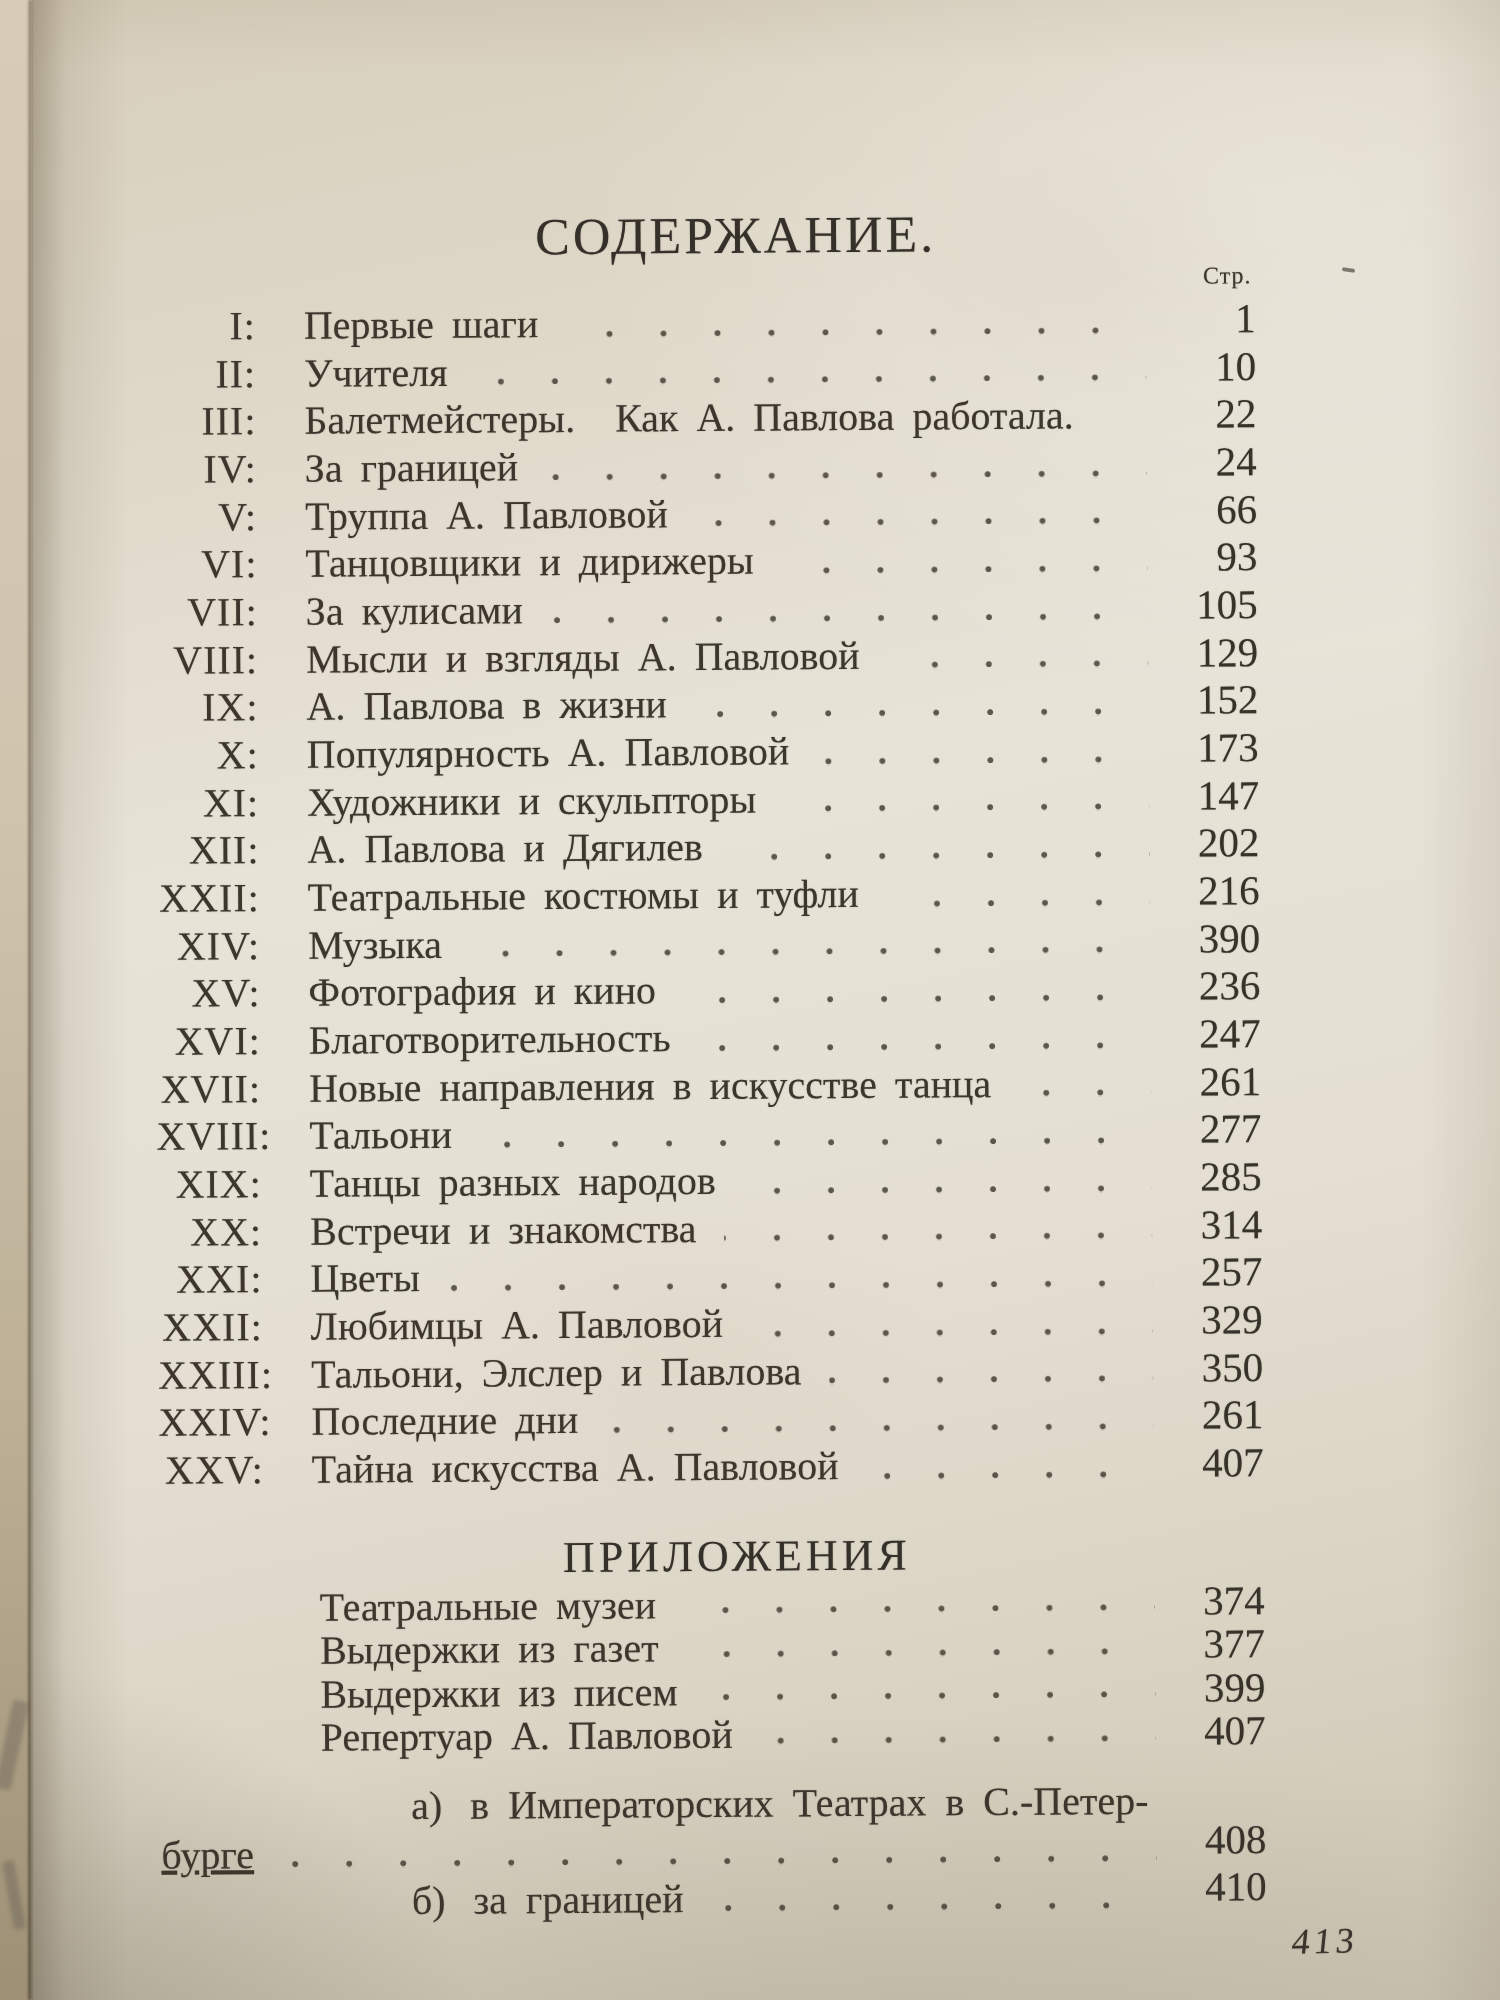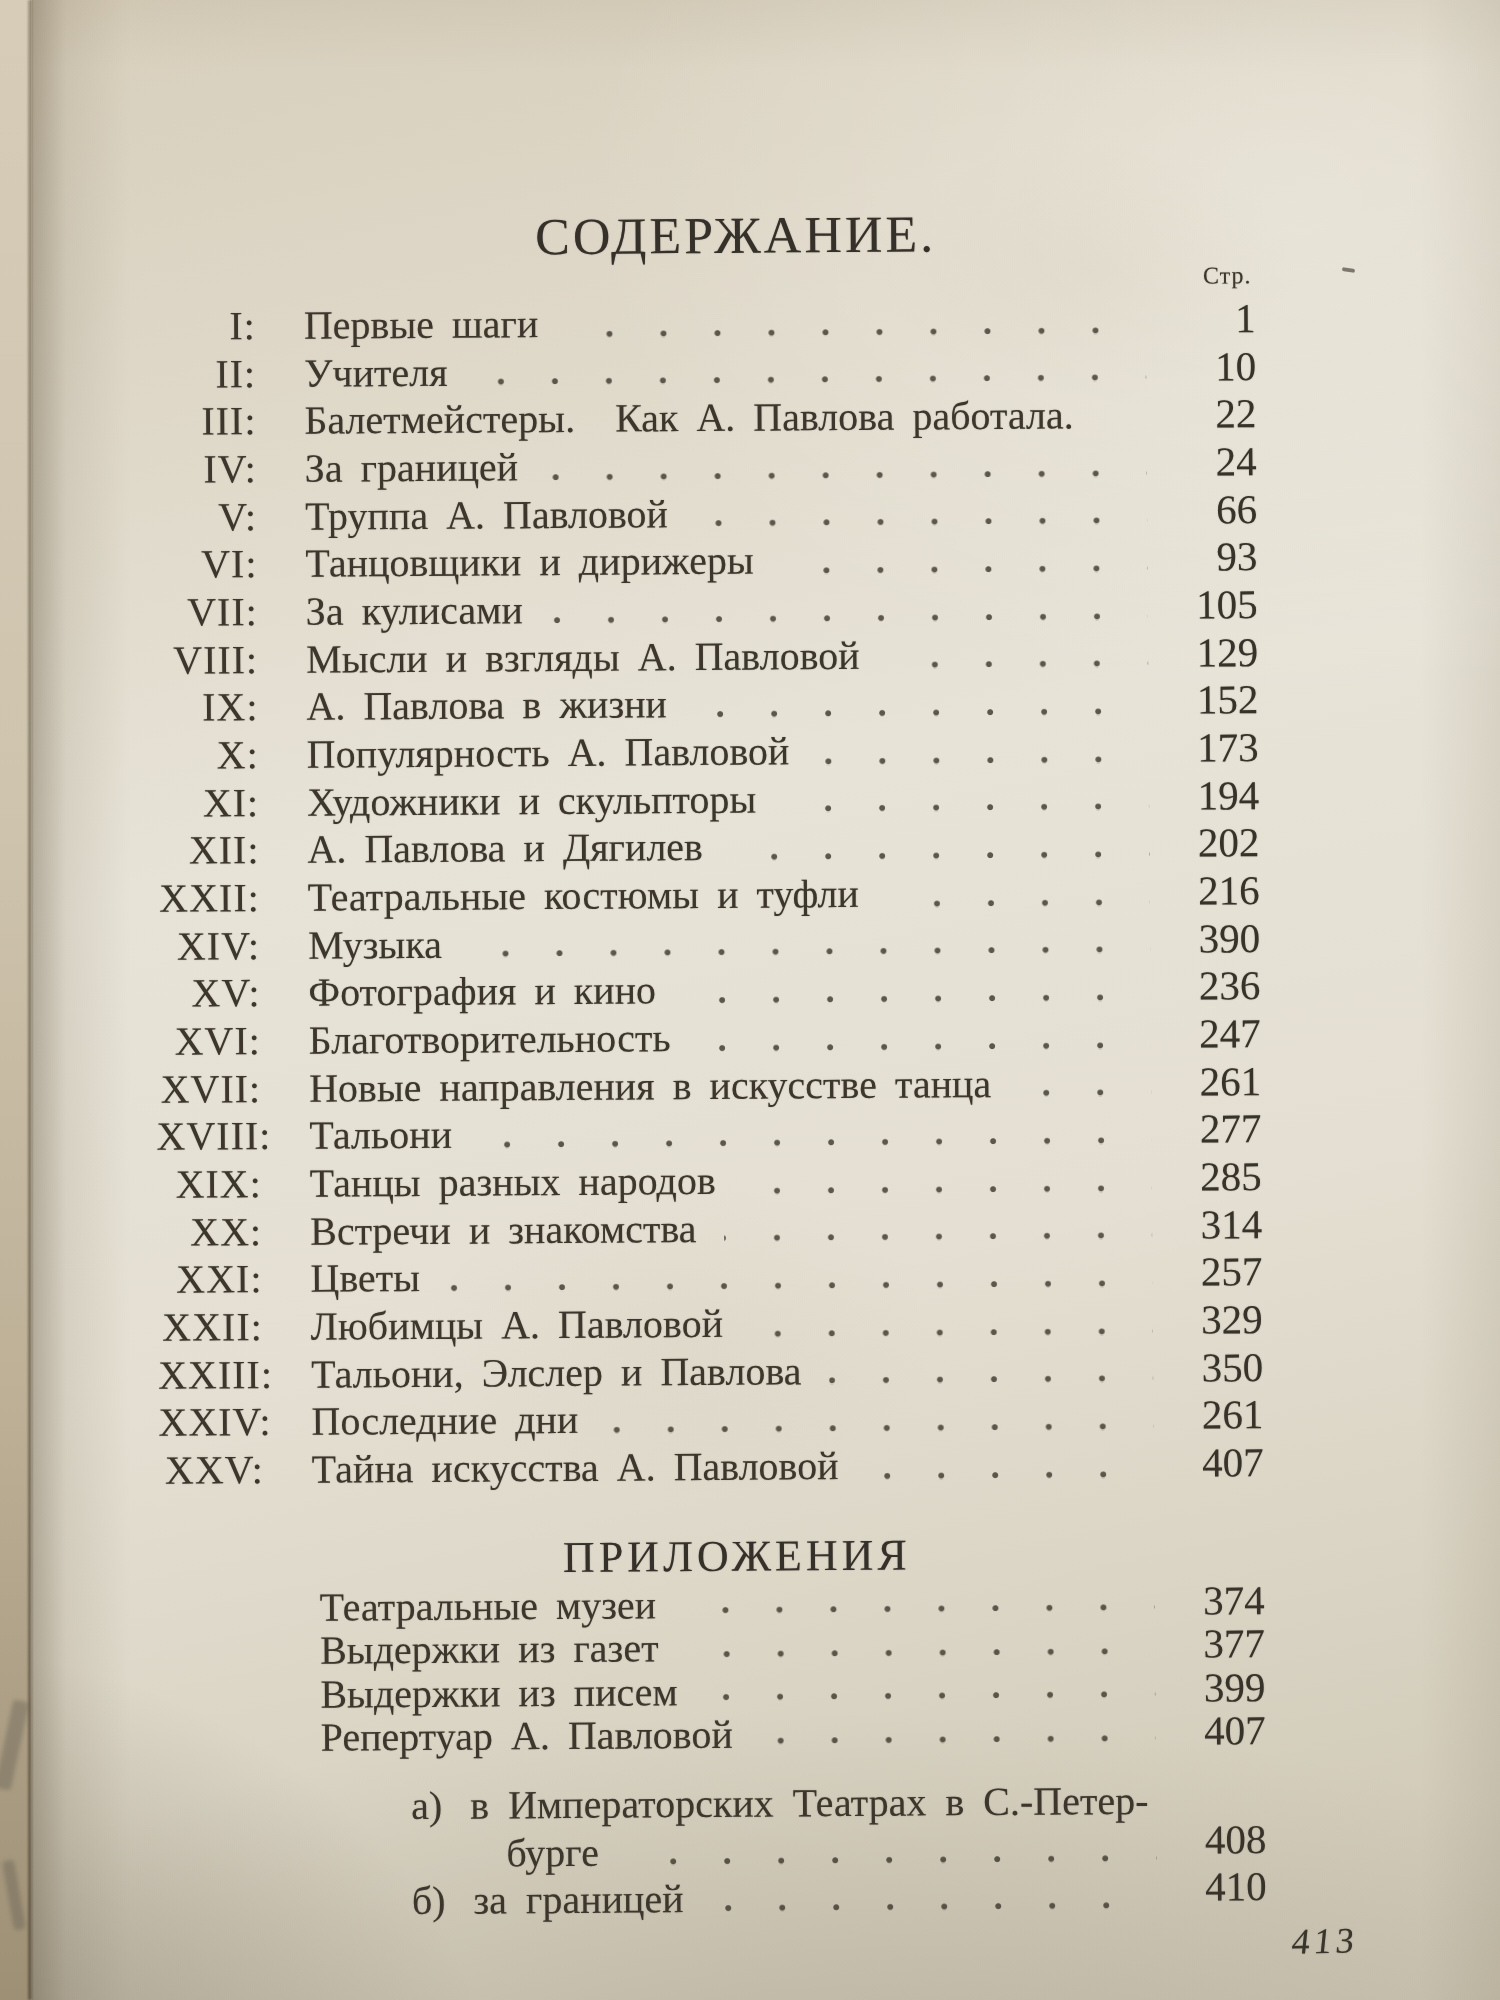--- a/index.html
+++ b/index.html
@@ -72,21 +72,21 @@
   .app-header{
     margin-top:36px;height:54px;line-height:54px;text-align:center;
     font-size:44px;letter-spacing:4px;transform:translateX(25px);color:#35302a;
   }
   .app-list{margin-top:0;}
   .app-row{display:flex;height:43.5px;align-items:baseline;font-size:40px;line-height:1;}
   .sub-group{margin-top:26px;}
   .sub-row{display:flex;height:47px;align-items:baseline;font-size:40px;line-height:1;}
   .marker{margin-left:250px;flex:none;}
   .sub-text{margin-left:28px;white-space:nowrap;word-spacing:9px;}
-  .sub-cont-text{margin-left:345px;white-space:nowrap;word-spacing:9px;}
+  .sub-cont-text{white-space:nowrap;word-spacing:9px;text-decoration:underline;}
   .pg-raised{position:relative;top:-8px;}
   .folio{
     position:absolute;left:1292px;top:1920px;font-size:36px;letter-spacing:4px;
     color:#3a352c;transform:skewX(-7deg) rotate(-1.2deg);
     text-shadow:0 0 1.2px rgba(58,53,44,.5);
   }
 </style>
 </head>
 <body>
 
@@ -164,21 +164,21 @@
       <div class="toc-row">
     <span class="num">X:</span>
     <span class="t">Популярность А. Павловой</span>
     <span class="leader"></span>
     <span class="pg">173</span>
   </div>
       <div class="toc-row">
     <span class="num">XI:</span>
     <span class="t">Художники и скульпторы</span>
     <span class="leader"></span>
-    <span class="pg">194</span>
+    <span class="pg">147</span>
   </div>
       <div class="toc-row">
     <span class="num">XII:</span>
     <span class="t">А. Павлова и Дягилев</span>
     <span class="leader"></span>
     <span class="pg">202</span>
   </div>
       <div class="toc-row">
     <span class="num">XXII:</span>
     <span class="t">Театральные костюмы и туфли</span>

